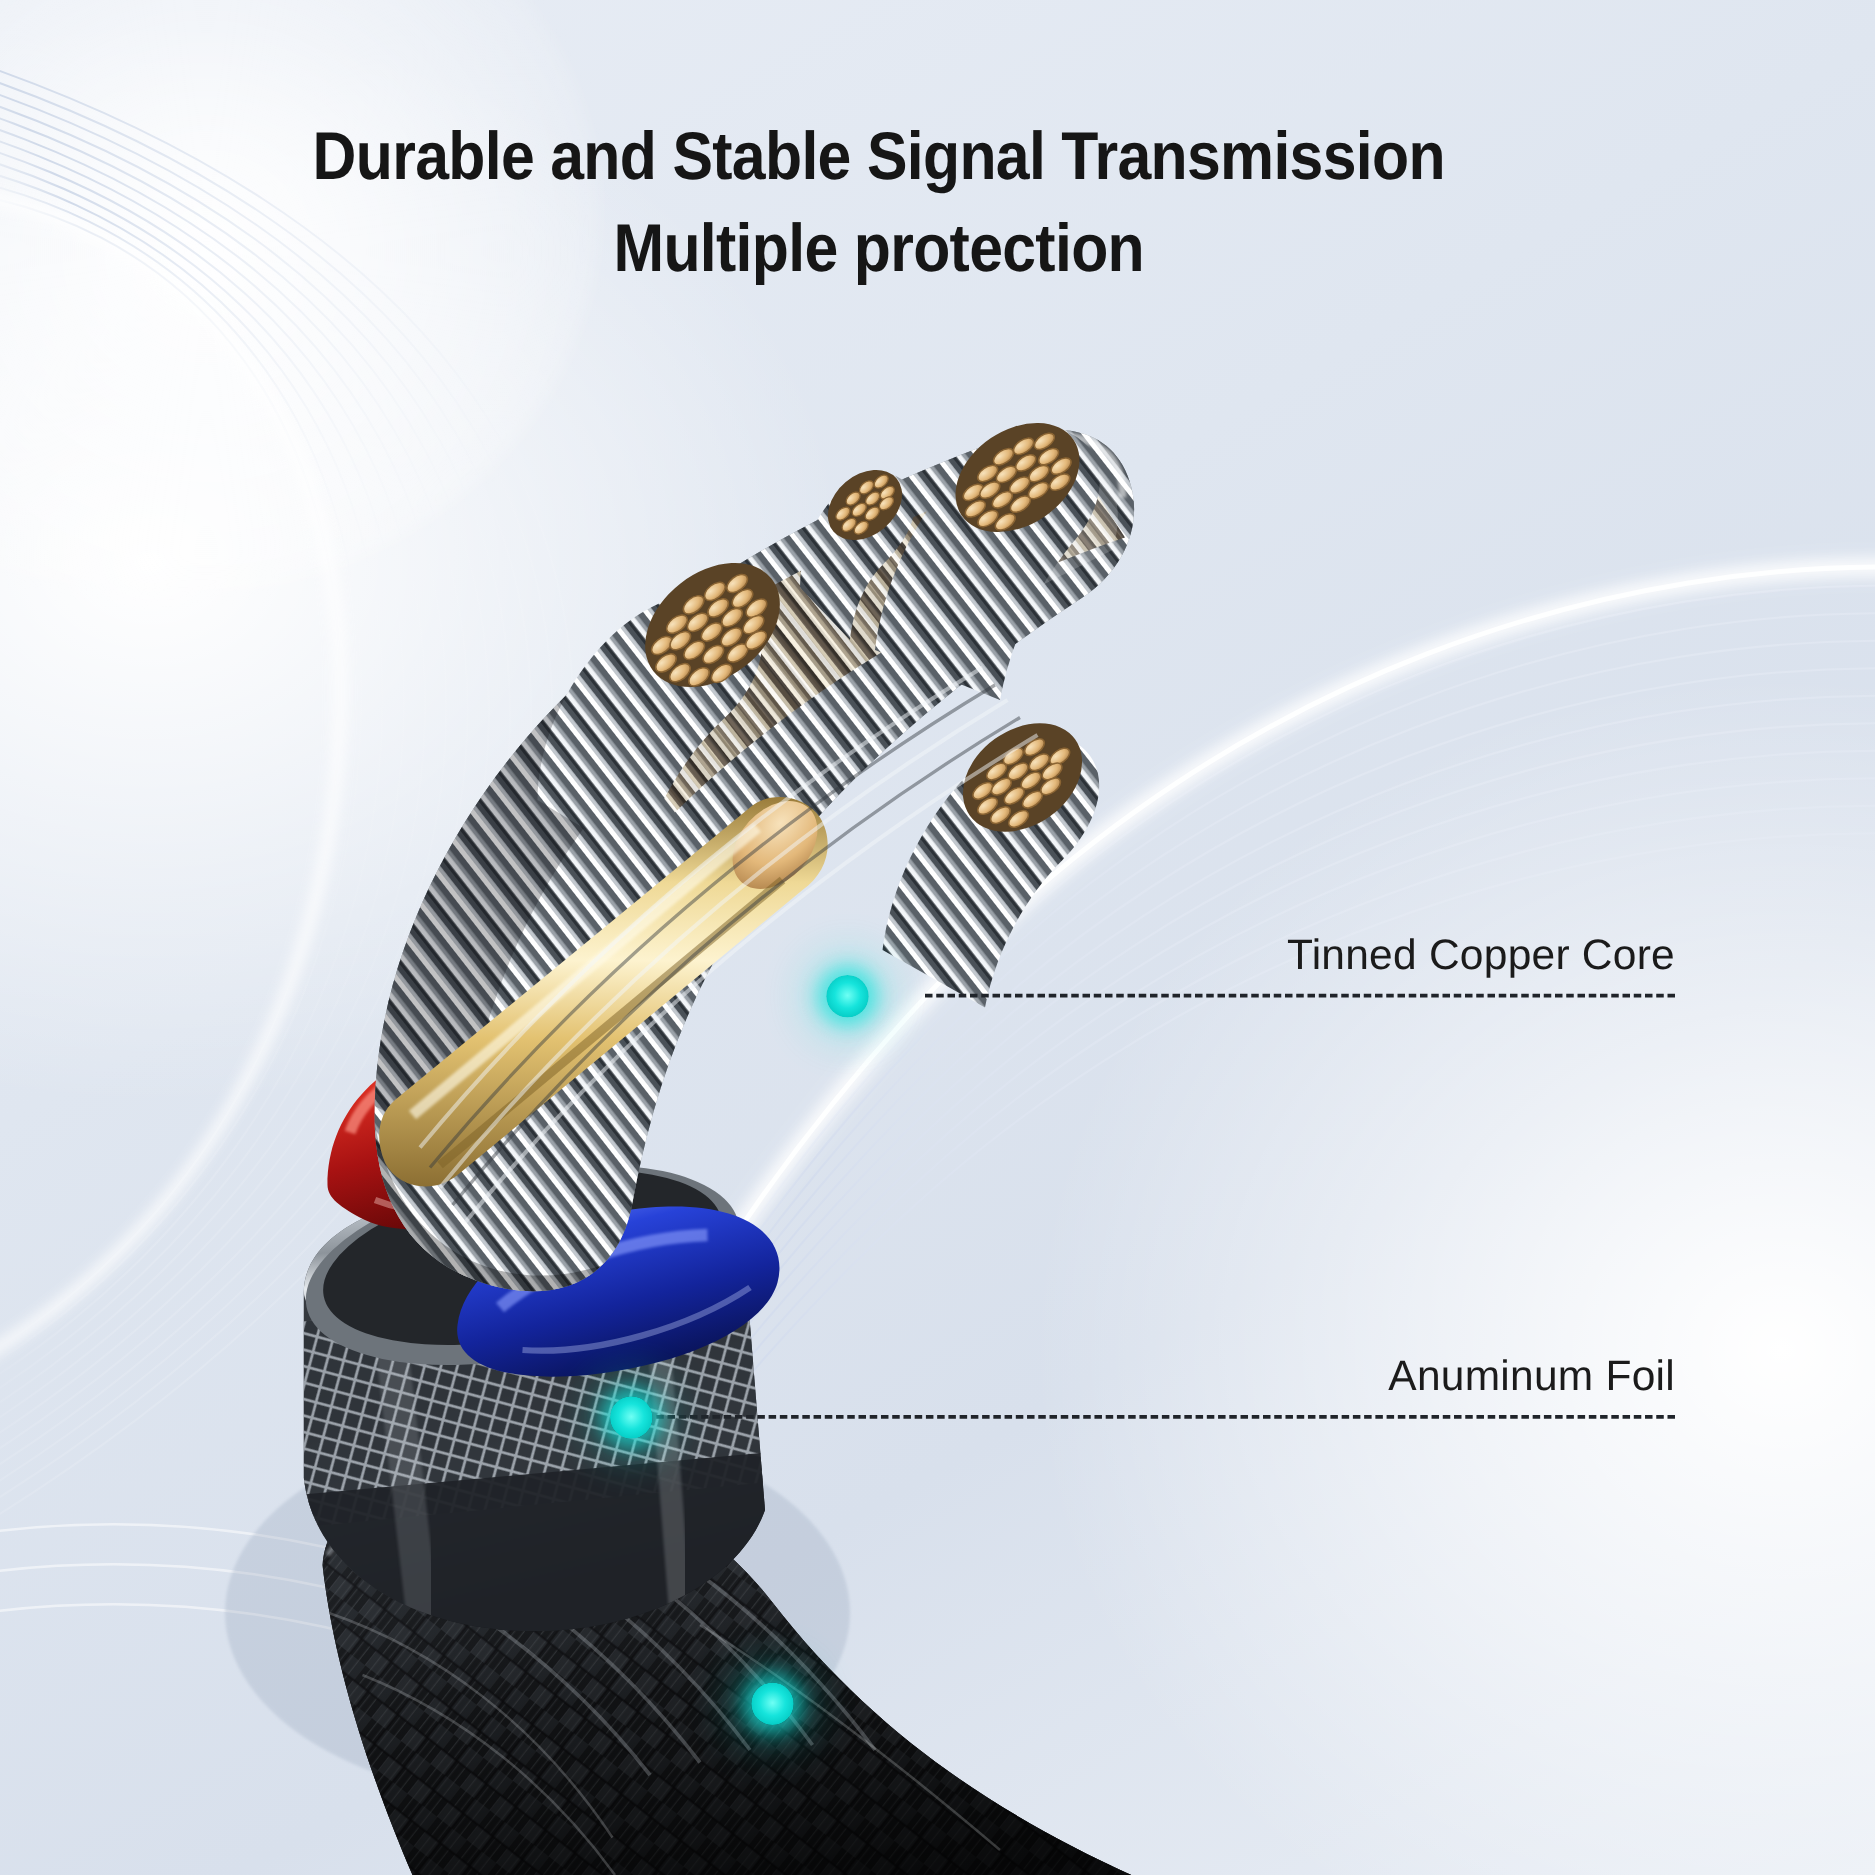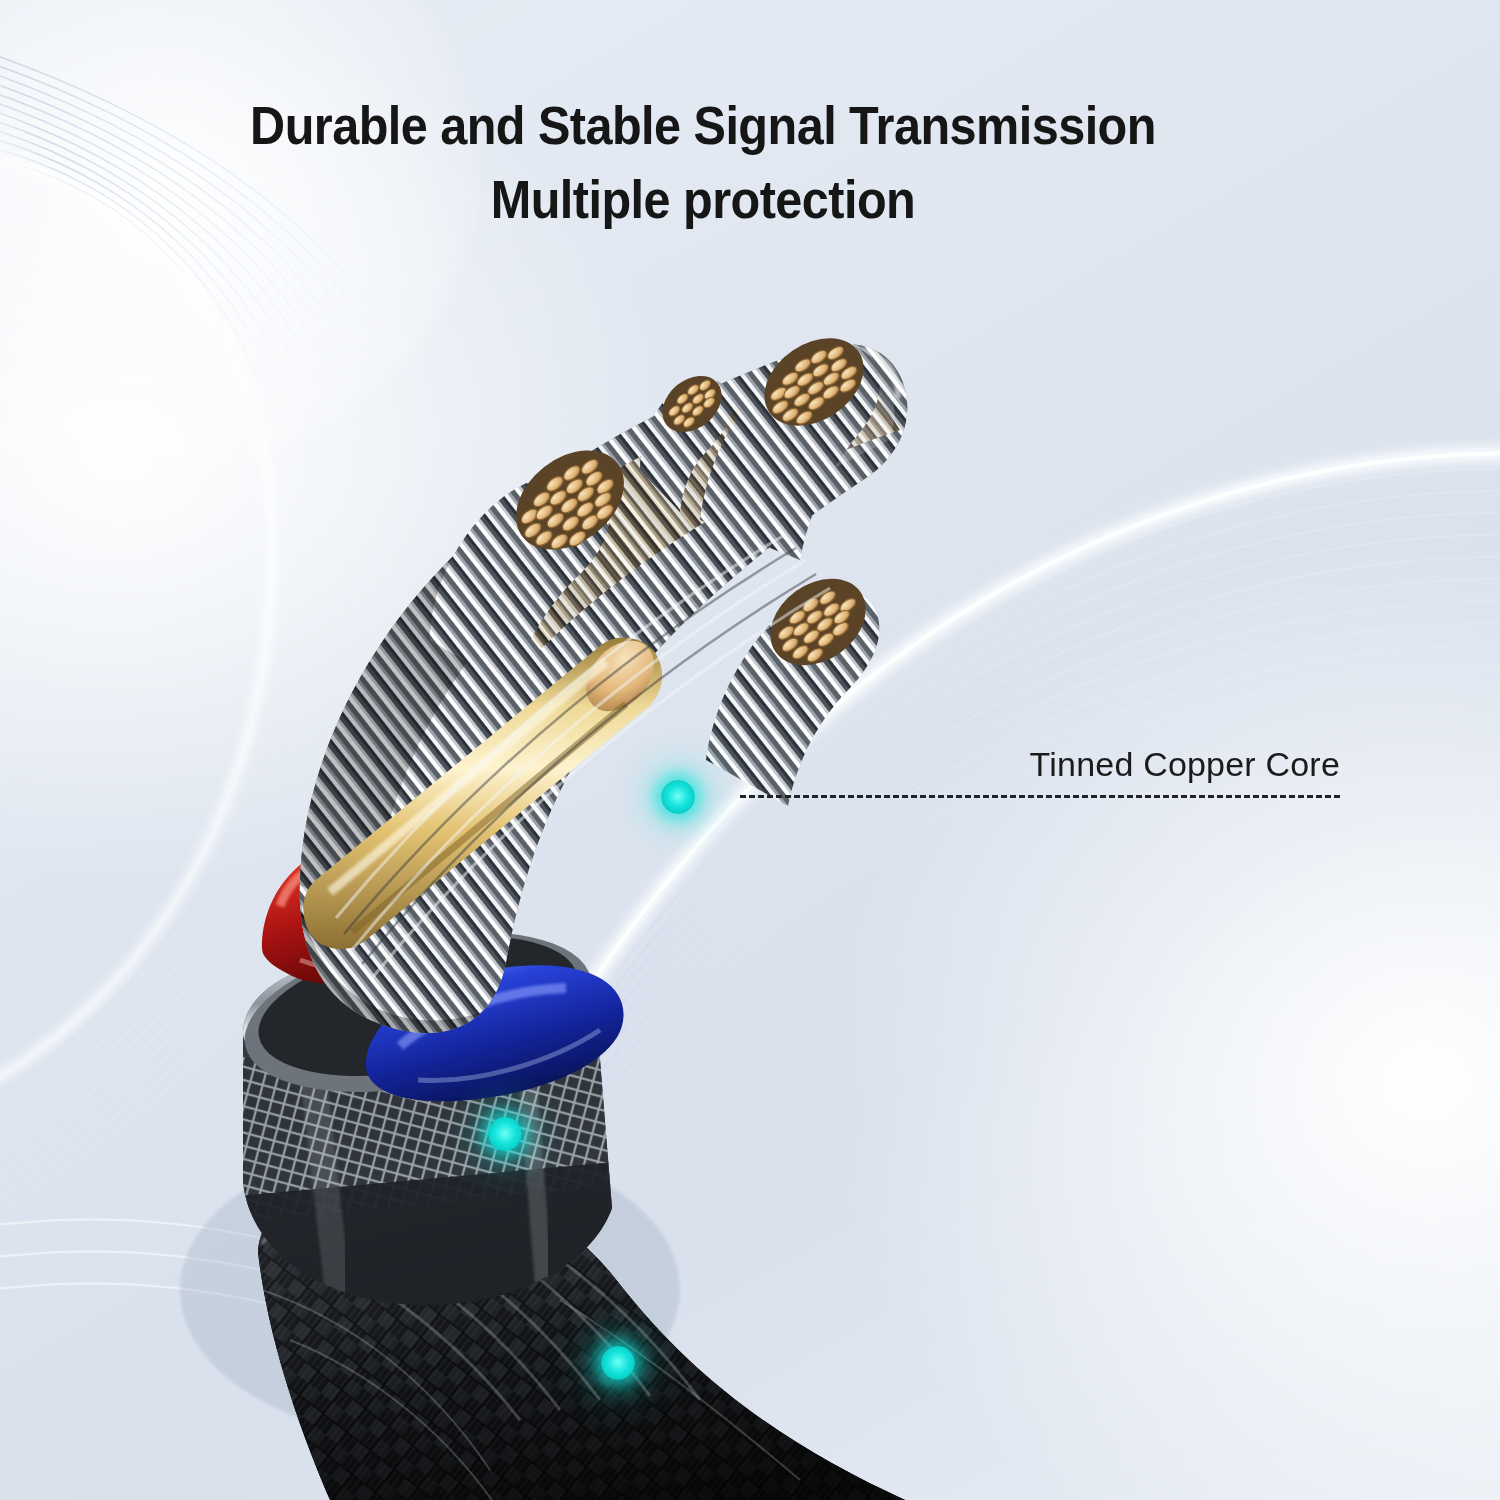--- a/index.html
+++ b/index.html
@@ -553,17 +553,21 @@
       </g>
     </g>
   </svg>
 
   <div class="callout" style="left:740px; top:700px; width:600px; height:98px;">
     <div class="callout-label">Tinned Copper Core</div>
     <div class="callout-dash"></div>
   </div>
   <div class="dot" style="left:661px; top:780px;"></div>
 
+  <div class="callout" style="left:525px; top:1037px; width:815px; height:98px;">
+    <div class="callout-label">Anuminum Foil</div>
+    <div class="callout-dash"></div>
+  </div>
   <div class="dot" style="left:488px; top:1117px;"></div>
 
   <div class="dot" style="left:601px; top:1346px;"></div>
 
 </div>
 
 </body></html>

